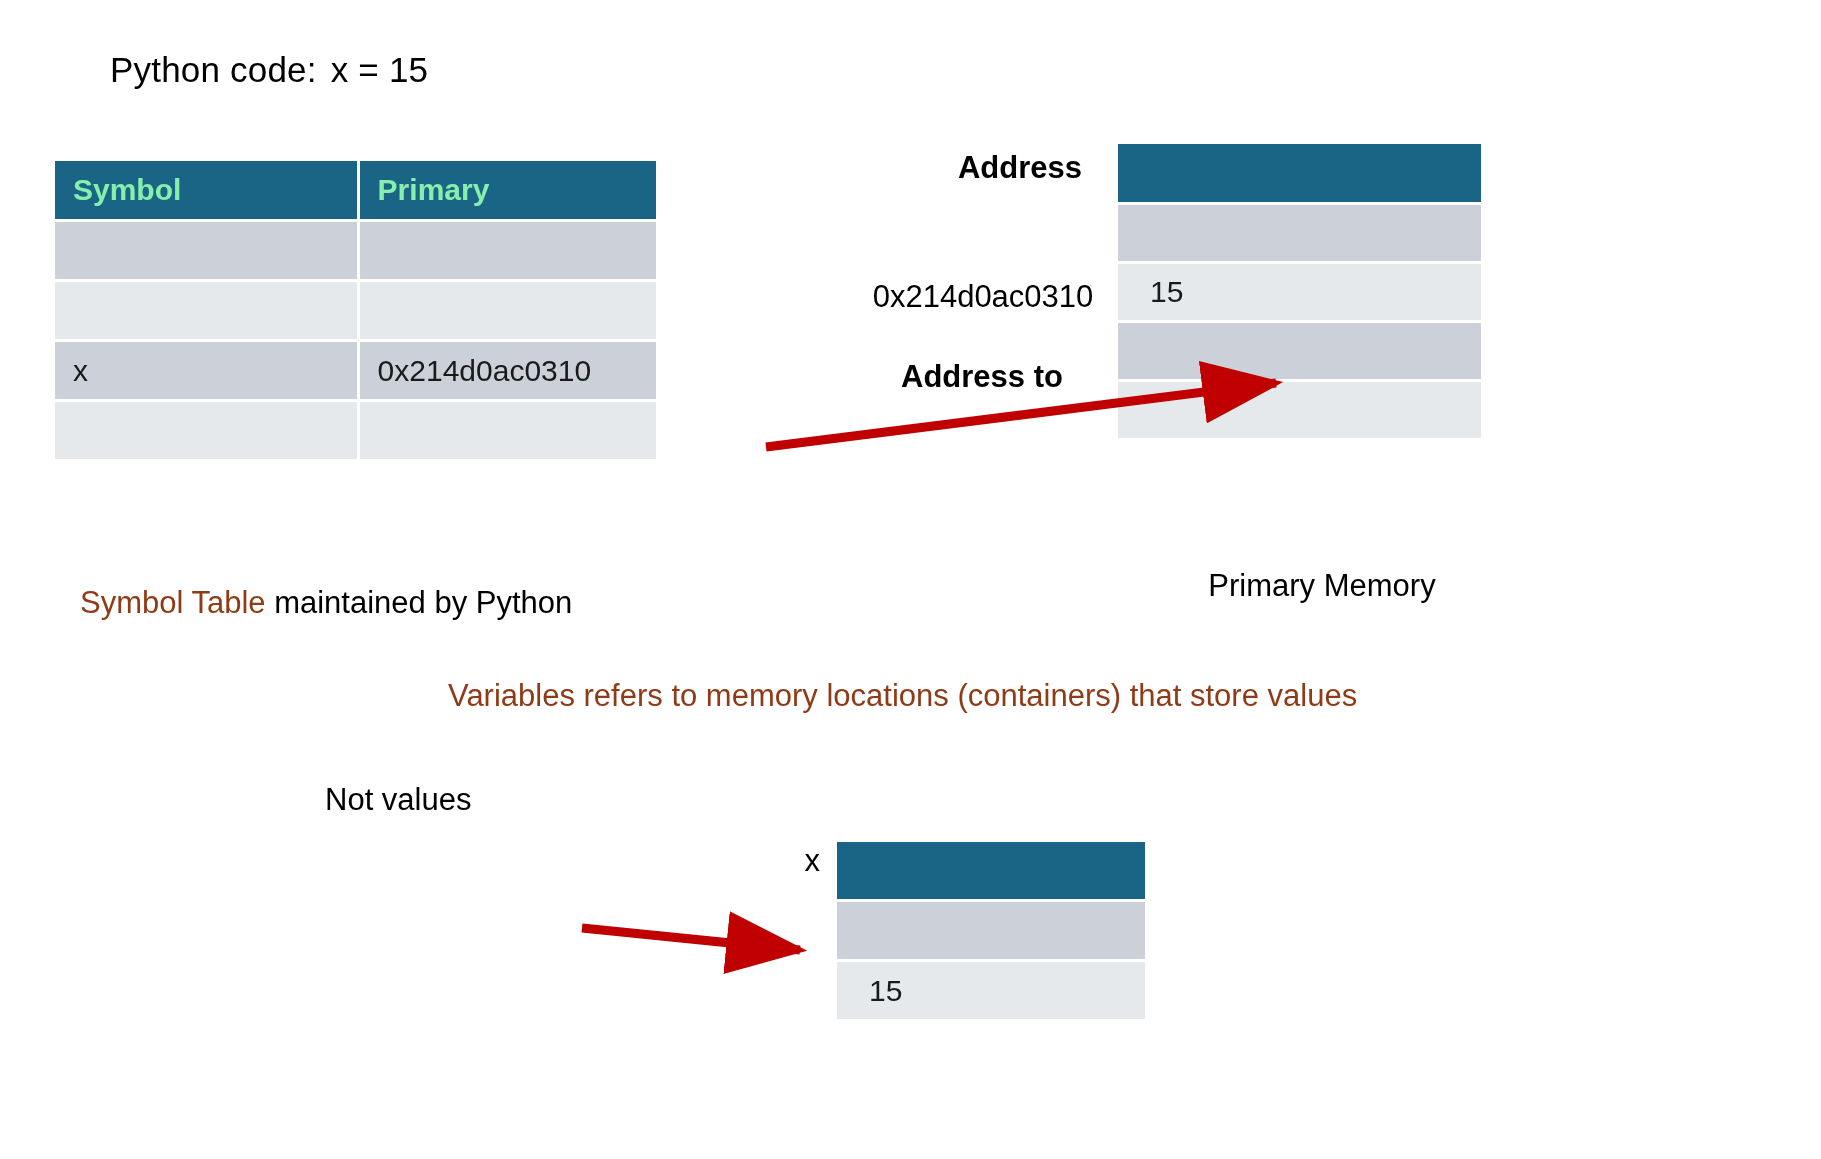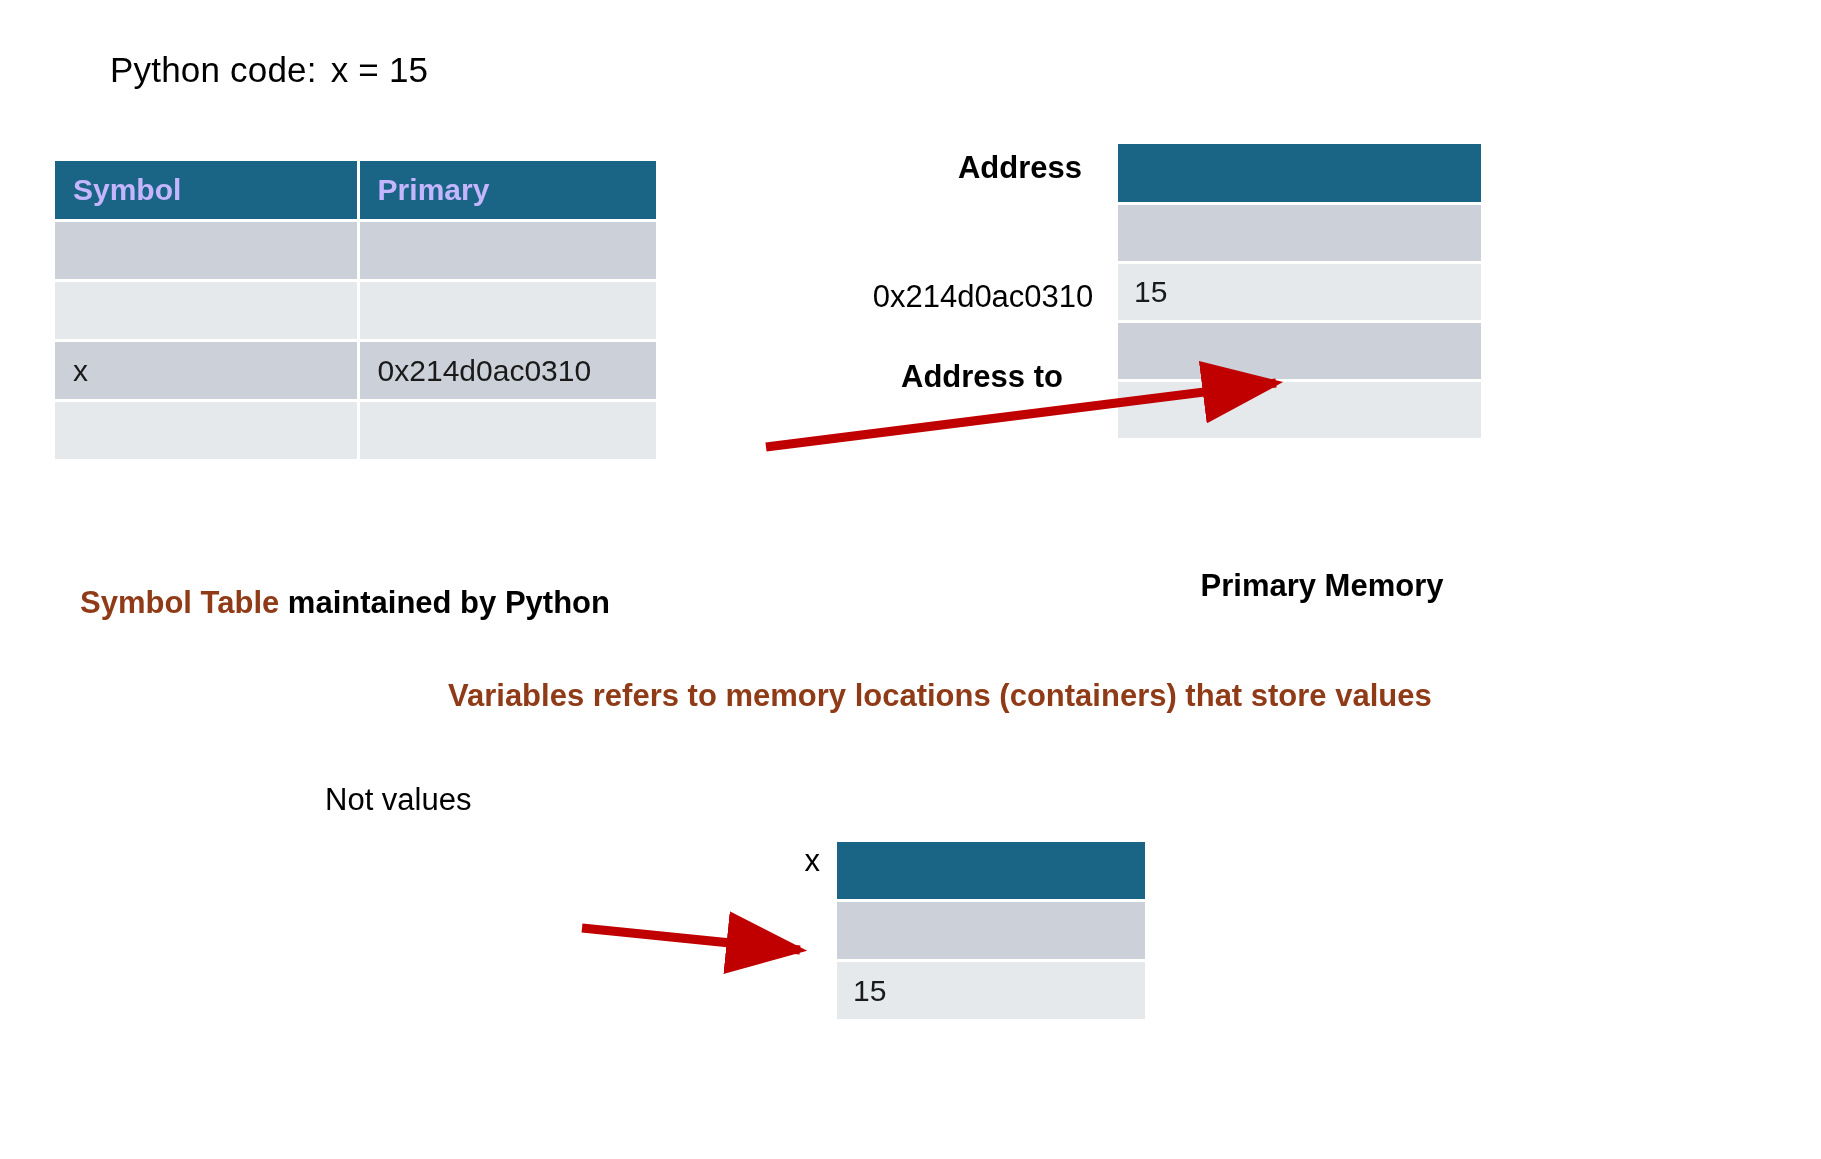--- a/index.html
+++ b/index.html
@@ -41,21 +41,21 @@
     border-spacing: 3px;
   }
   #symbol-table td, #symbol-table th {
     padding: 0;
     margin: 0;
     height: 53px;
     vertical-align: middle;
   }
   #symbol-table thead th {
     background: #1a6586;
-    color: #c4b5fd;
+    color: #86efac;
     font-size: 30px;
     font-weight: bold;
     text-align: left;
     padding-left: 18px;
     height: 58px;
   }
   #symbol-table col.c1 { width: 306px; }
   #symbol-table col.c2 { width: 298px; }
   #symbol-table tbody tr.dark td { background: #ccd1d9; }
   #symbol-table tbody tr.light td { background: #e5e9ec; }
@@ -68,21 +68,21 @@
   .mem-row {
     height: 56px;
     display: block;
     margin-bottom: 3px;
   }
   .mem-row.header { background: #1a6586; height: 58px; }
   .mem-row.dark   { background: #ccd1d9; }
   .mem-row.light  { background: #e5e9ec; }
   .mem-row .cellval {
     display: block;
-    padding-left: 16px;
+    padding-left: 32px;
     line-height: 56px;
     font-size: 30px;
     color: #1a1a1a;
   }
 
   #primary-memory {
     left: 1118px;
     top: 144px;
     width: 363px;
   }
@@ -130,21 +130,21 @@
     left: 820px;
     top: 843px;
     font-size: 31px;
     white-space: nowrap;
     transform: translateX(-100%);
   }
 
   
   .caption {
     font-size: 31px;
-    font-weight: bold;
+    font-weight: normal;
     white-space: nowrap;
   }
   .brown { color: #8f3b17; }
   #caption-symbol-table { left: 80px;  top: 585px; }
   #caption-primary-mem  { left: 1322px; top: 568px; transform: translateX(-50%); }
   #caption-variables-refer { left: 448px; top: 672px; margin-top: 6px; }
   #caption-not-containers  { left: 560px; top: 1080px; }
 
   
   svg.arrow-layer {

